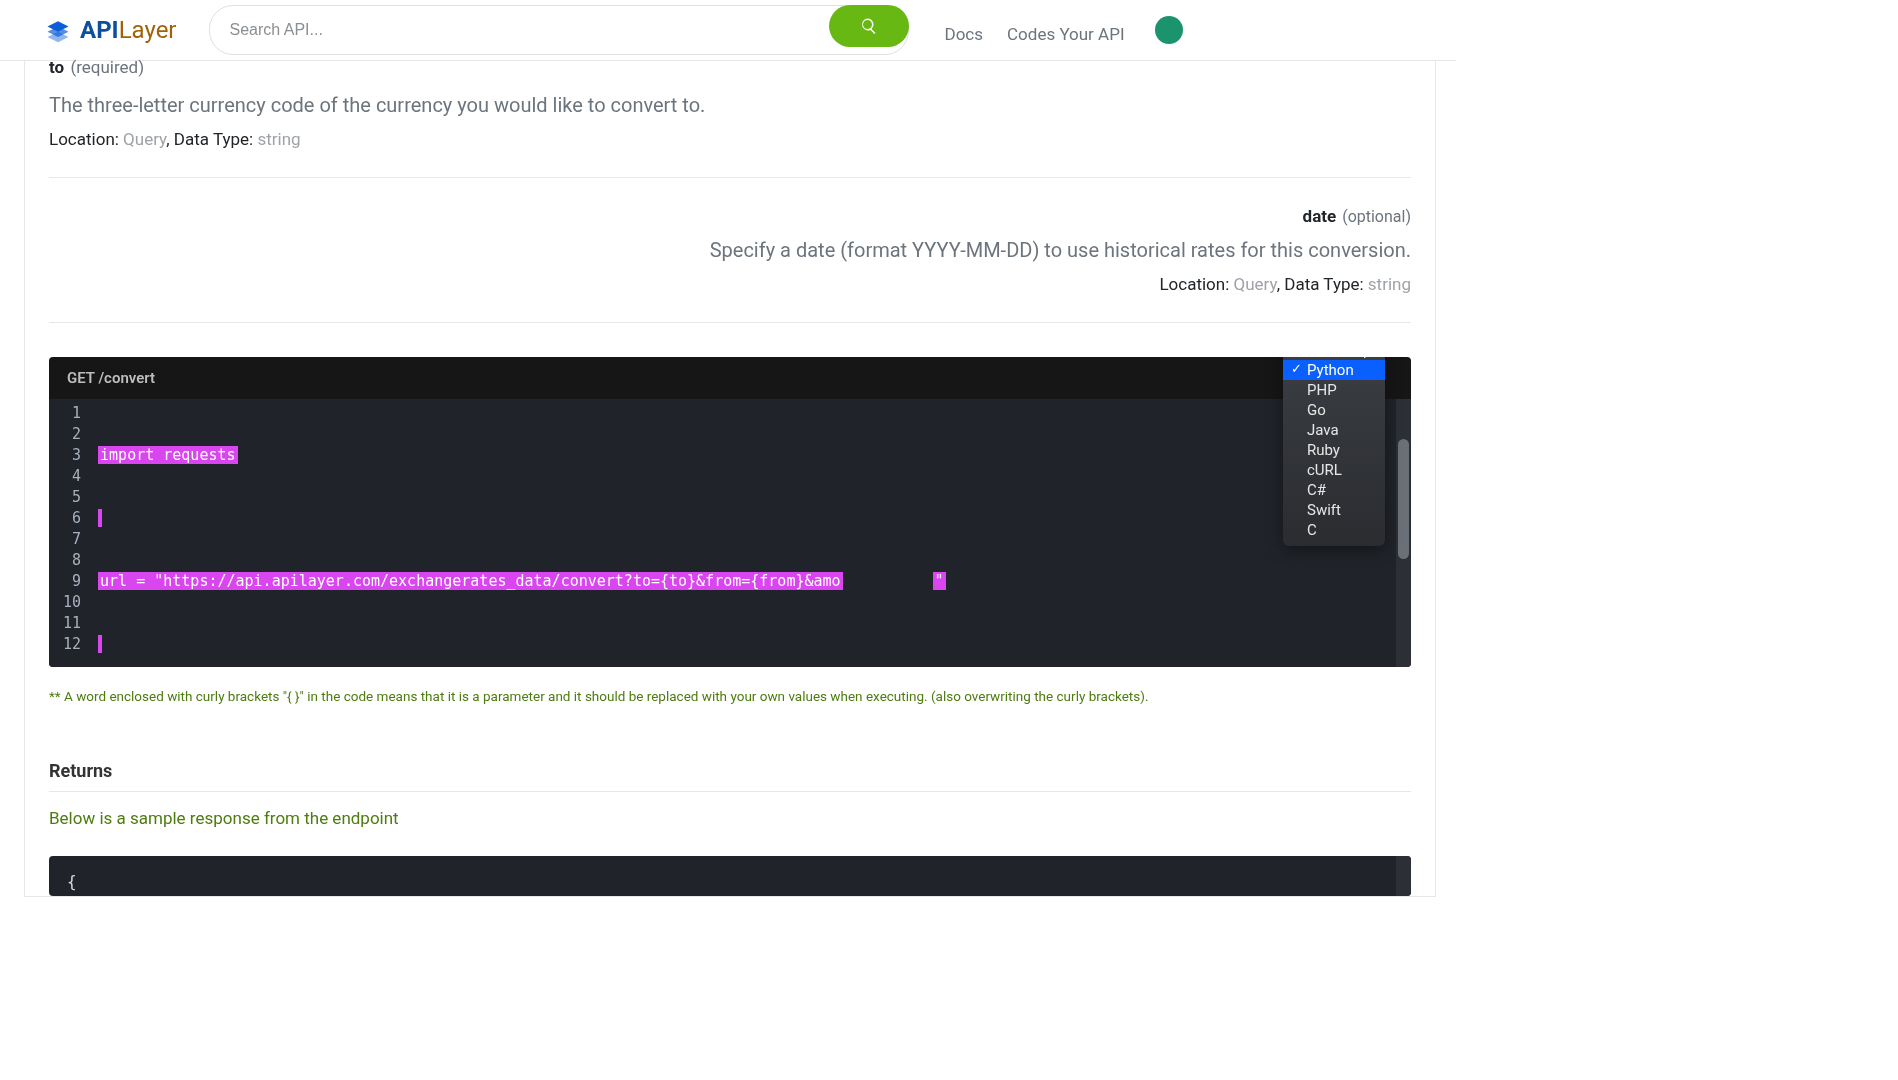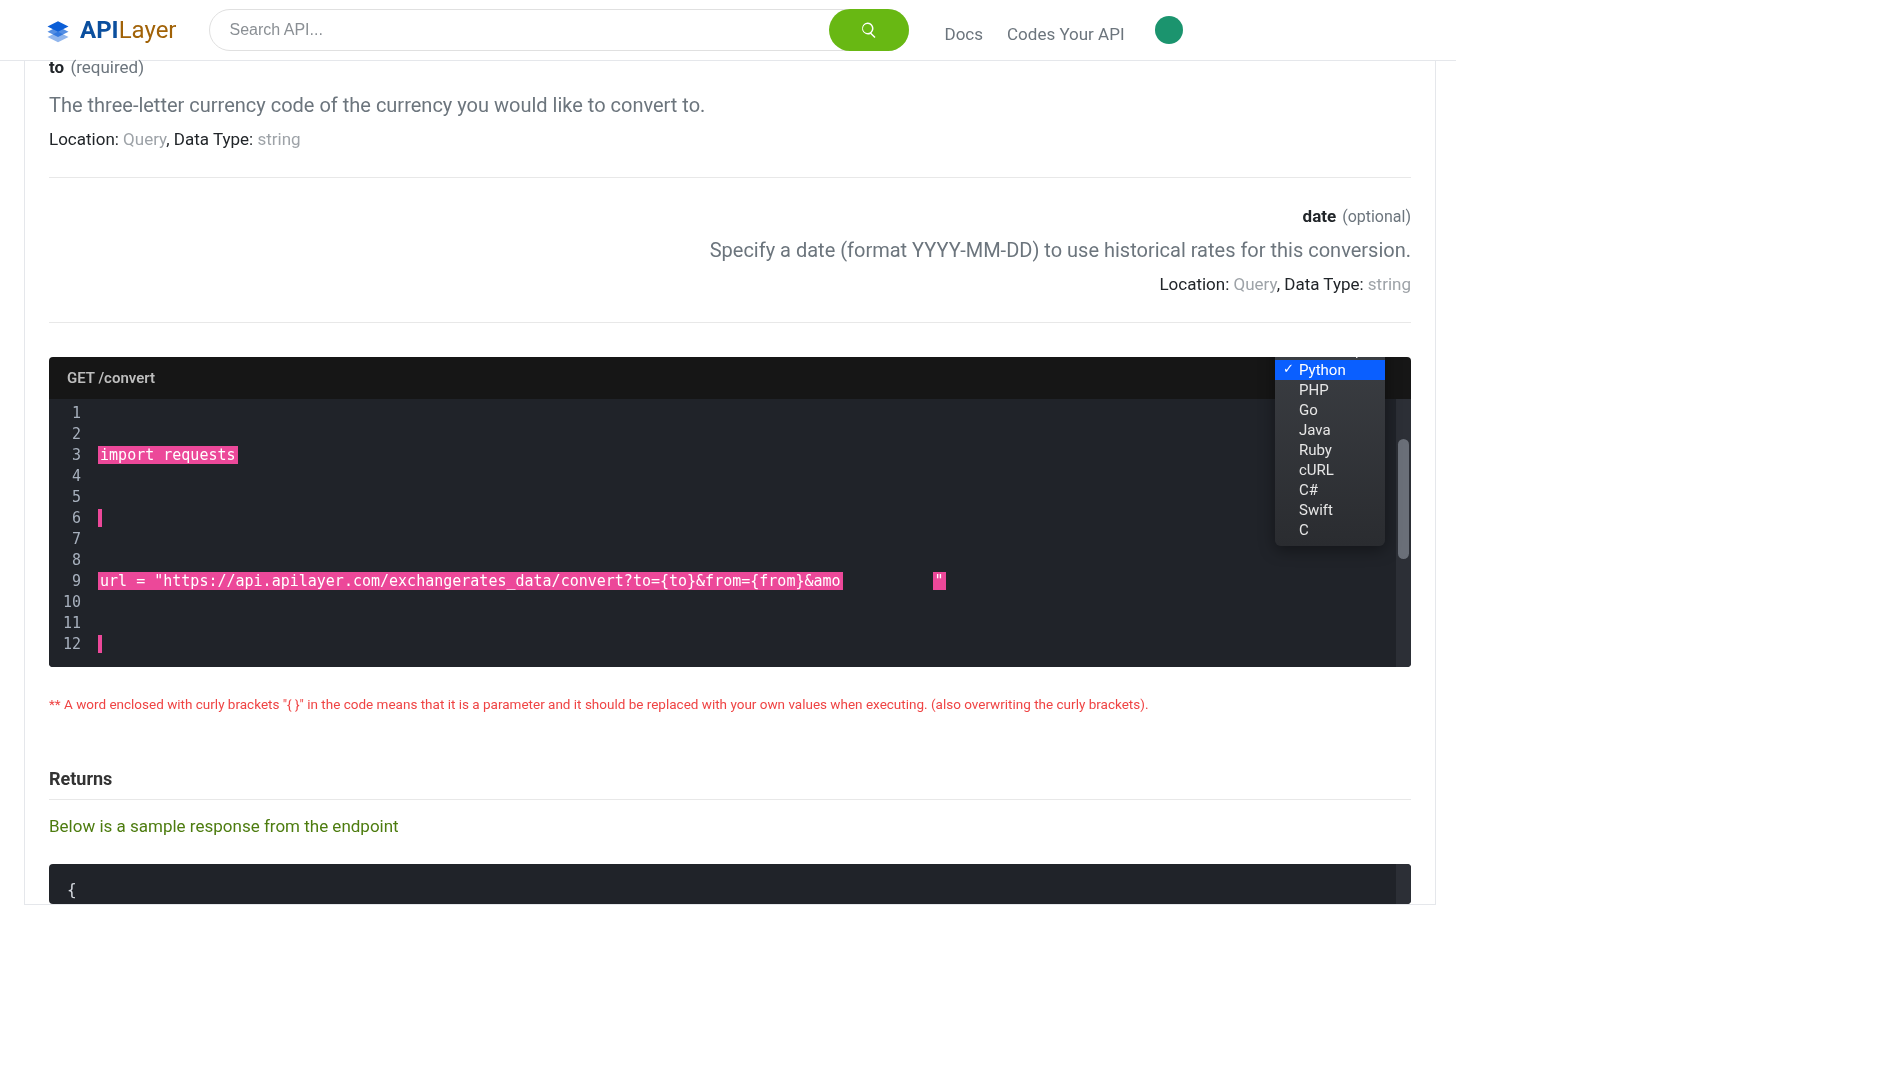--- a/index.html
+++ b/index.html
@@ -3,21 +3,21 @@
 <meta charset="utf-8">
 <style>
 *{box-sizing:border-box;margin:0;padding:0;}
 body{font-family:-apple-system,BlinkMacSystemFont,"Segoe UI",Roboto,Helvetica,Arial,sans-serif;background:#fff;color:#212529;overflow:hidden;width:1898px;}
 .topbar{display:flex;align-items:center;height:61px;padding:0 44px;border-bottom:1px solid #e5e7eb;gap:16px;width:1456px;}
 .logo{display:flex;align-items:center;gap:8px;font-size:24px;font-weight:400;color:#0b4f9e;}
 .logo svg{width:28px;height:28px;}
 .logo .bold{font-weight:700;color:#0b4f9e;}
 .logo .light{font-weight:400;color:#a16207;}
 .search-wrap{position:relative;flex:1;max-width:700px;margin-left:16px;}
-.search-input{width:100%;height:42px;border:1px solid #e0e0e0;border-radius:24px;padding:0 20px 0 20px;font-size:16px;outline:none;color:#6c757d;}
+.search-input{width:100%;height:50px;border:1px solid #e0e0e0;border-radius:24px;padding:0 20px 0 20px;font-size:16px;outline:none;color:#6c757d;}
 .search-input::placeholder{color:#8a8f94;}
 .search-btn{position:absolute;right:0;top:0;width:80px;height:42px;background:#68b813;border:none;border-radius:24px;display:flex;align-items:center;justify-content:center;cursor:pointer;}
 .search-btn svg{width:18px;height:18px;fill:#fff;}
 .nav-links{display:flex;align-items:flex-end;gap:24px;margin-left:20px;}
 .nav-link{color:#6c757d;text-decoration:none;font-size:17px;}
 .avatar{width:28px;height:28px;border-radius:50%;background:#1b946e;margin-left:6px;}
 .page{display:flex;width:1456px;}
 .sidebar{width:236px;padding:42px 0 0 44px;flex-shrink:0;}
 .contents-title{color:#6c757d;font-size:16px;margin-bottom:6px;}
 .sidebar-list{list-style:none;}
@@ -32,28 +32,28 @@
 .param-desc{color:#6c757d;font-size:20px;margin:12px 0;}
 .param-meta{font-size:17px;color:#212529;}
 .param-meta .muted{color:#9ea3a8;}
 .code-card{margin-top:34px;border-radius:4px;overflow:hidden;position:relative;}
 .code-header{background:#161616;color:#bdbdbd;font-size:15px;font-weight:600;padding:12px 18px;}
 .code-body{background:#202329;display:flex;font-family:"SF Mono",Menlo,Monaco,Consolas,monospace;font-size:15px;line-height:21px;position:relative;height:268px;overflow:hidden;}
 .gutter{background:#202329;color:#a7b0bd;text-align:right;padding:4px 8px 4px 14px;border-right:1px solid #202329;user-select:none;}
 .gutter div{height:21px;}
 .code-lines{padding:4px 0 4px 8px;color:#d4d8de;white-space:pre;}
 .code-lines .line{height:21px;}
-.sel{background:#ec4899;color:#fff;padding:0 2px;}
+.sel{background:#d946ef;color:#fff;padding:0 2px;}
 .vscroll{position:absolute;right:0;top:0;width:15px;height:100%;background:#2c2f36;}
 .vscroll-thumb{position:absolute;right:2px;top:40px;width:11px;height:120px;background:#6a6f78;border-radius:6px;}
-.lang-dropdown{position:absolute;right:26px;top:-23px;width:110px;background:linear-gradient(to bottom,#3c3f44,#2a2c30);border-radius:6px;padding:6px 0;box-shadow:0 4px 16px rgba(0,0,0,0.4);}
+.lang-dropdown{position:absolute;right:26px;top:-23px;width:102px;background:linear-gradient(to bottom,#3c3f44,#2a2c30);border-radius:6px;padding:6px 0;box-shadow:0 4px 16px rgba(0,0,0,0.4);}
 .lang-item{padding:1px 10px 1px 24px;color:#e6e6e6;font-size:15px;position:relative;cursor:pointer;}
 .lang-item.selected{background:#0a5fff;color:#fff;}
 .lang-item.selected::before{content:"✓";position:absolute;left:8px;font-size:13px;}
-.footnote{color:#ef4444;font-size:13.5px;margin-top:28px;line-height:1.4;}
+.footnote{color:#4d7c0f;font-size:13.5px;margin-top:20px;line-height:1.4;}
 .returns-h{font-weight:700;font-size:18px;color:#333;margin-top:54px;border-bottom:1px solid #e8e8e8;padding-bottom:10px;}
 .returns-desc{color:#4d7c0f;font-size:17px;margin-top:16px;}
 .returns-code{margin-top:28px;background:#202329;color:#d4d8de;font-family:"SF Mono",Menlo,Monaco,Consolas,monospace;padding:16px 18px;border-radius:4px;height:40px;overflow:hidden;position:relative;}
 .returns-code .vscroll{height:40px;}
 .clipped-title{font-weight:700;font-size:17px;position:relative;top:-4px;}
 </style>
 </head>
 <body>
 
 <div class="topbar">

